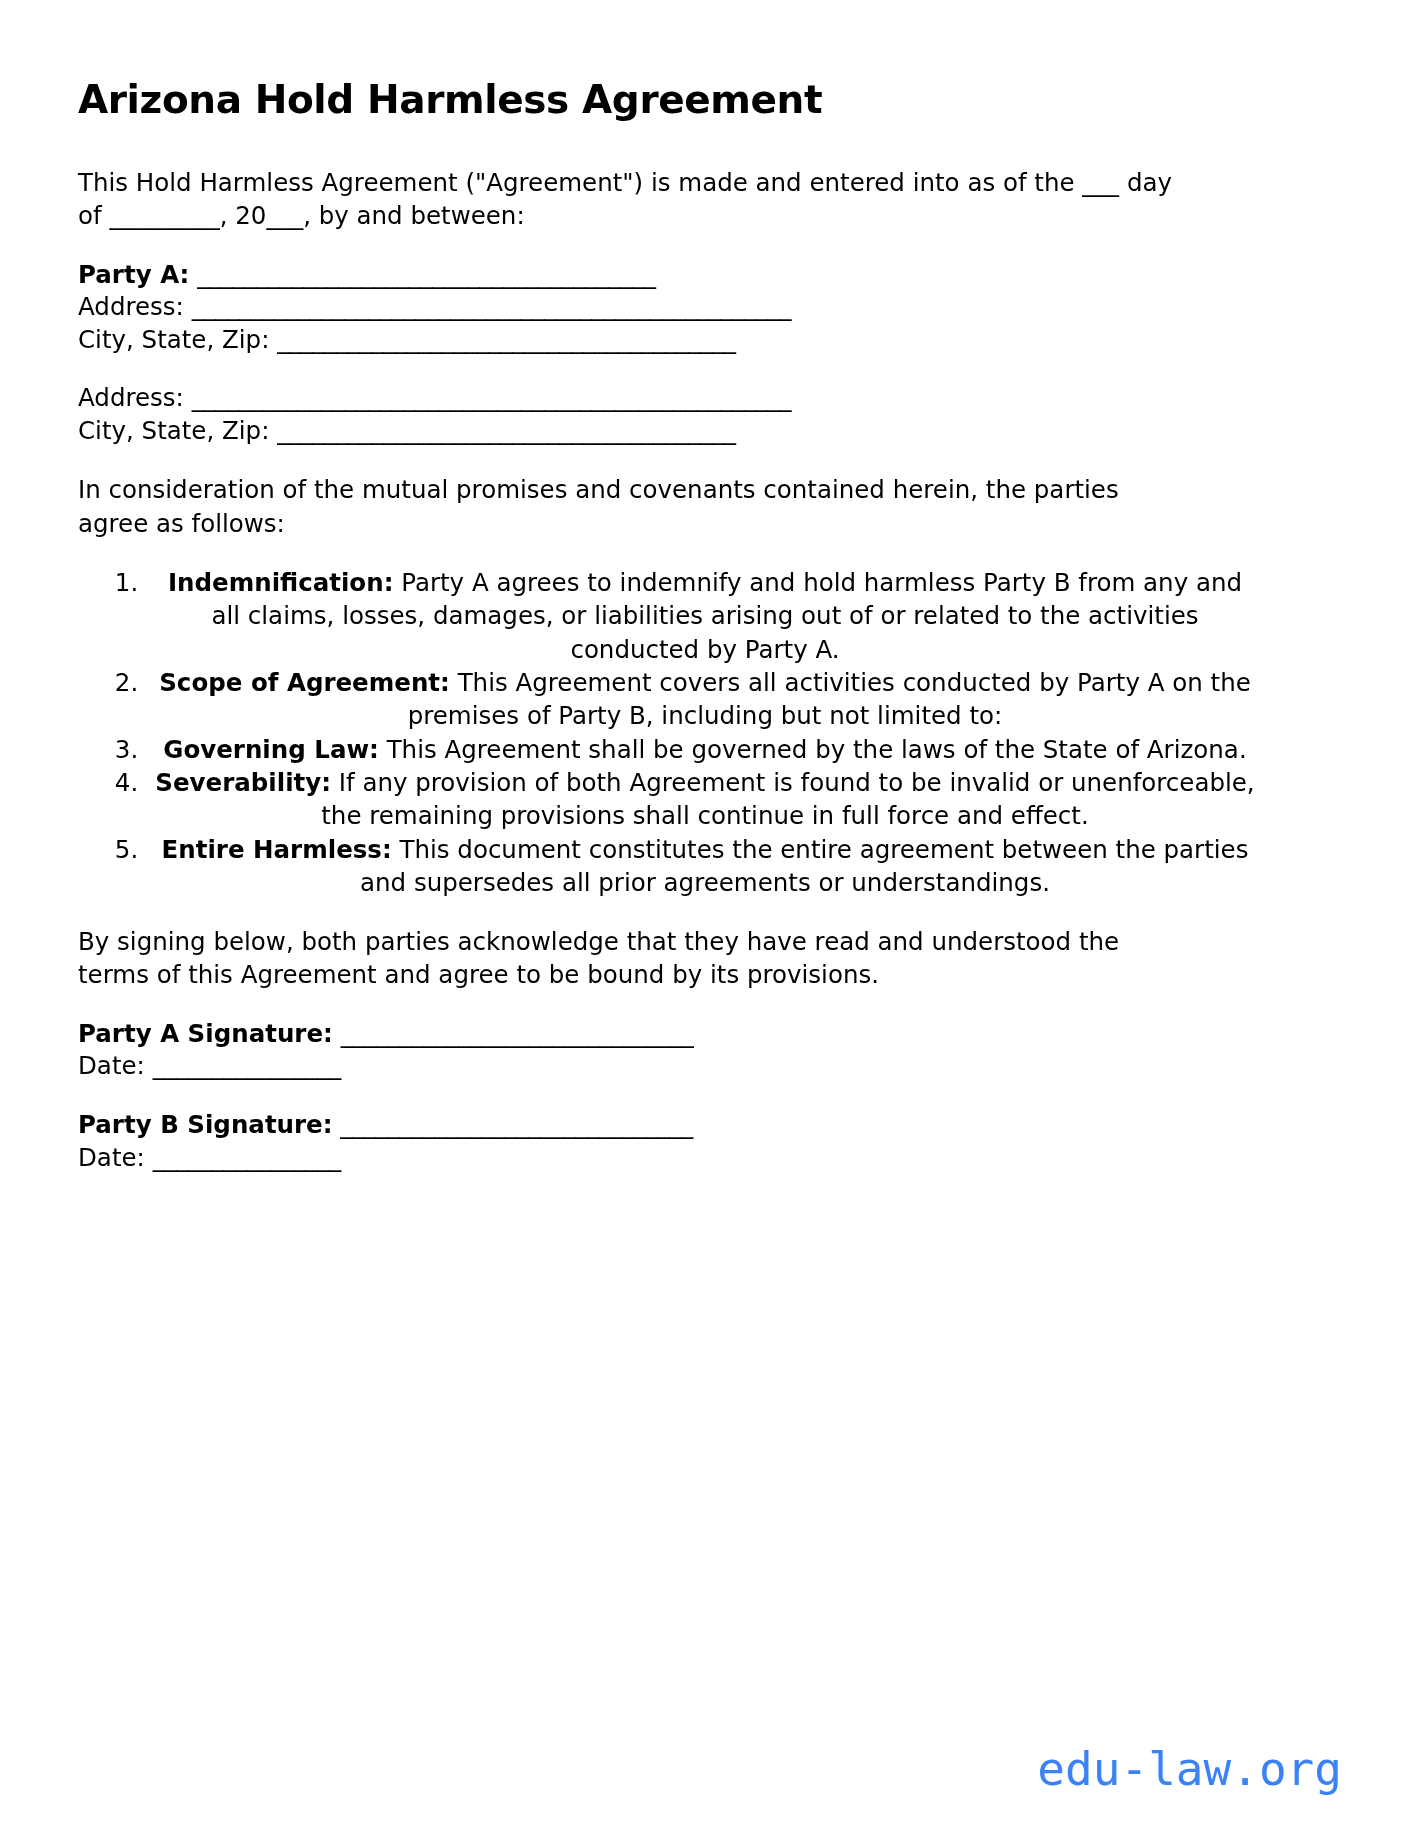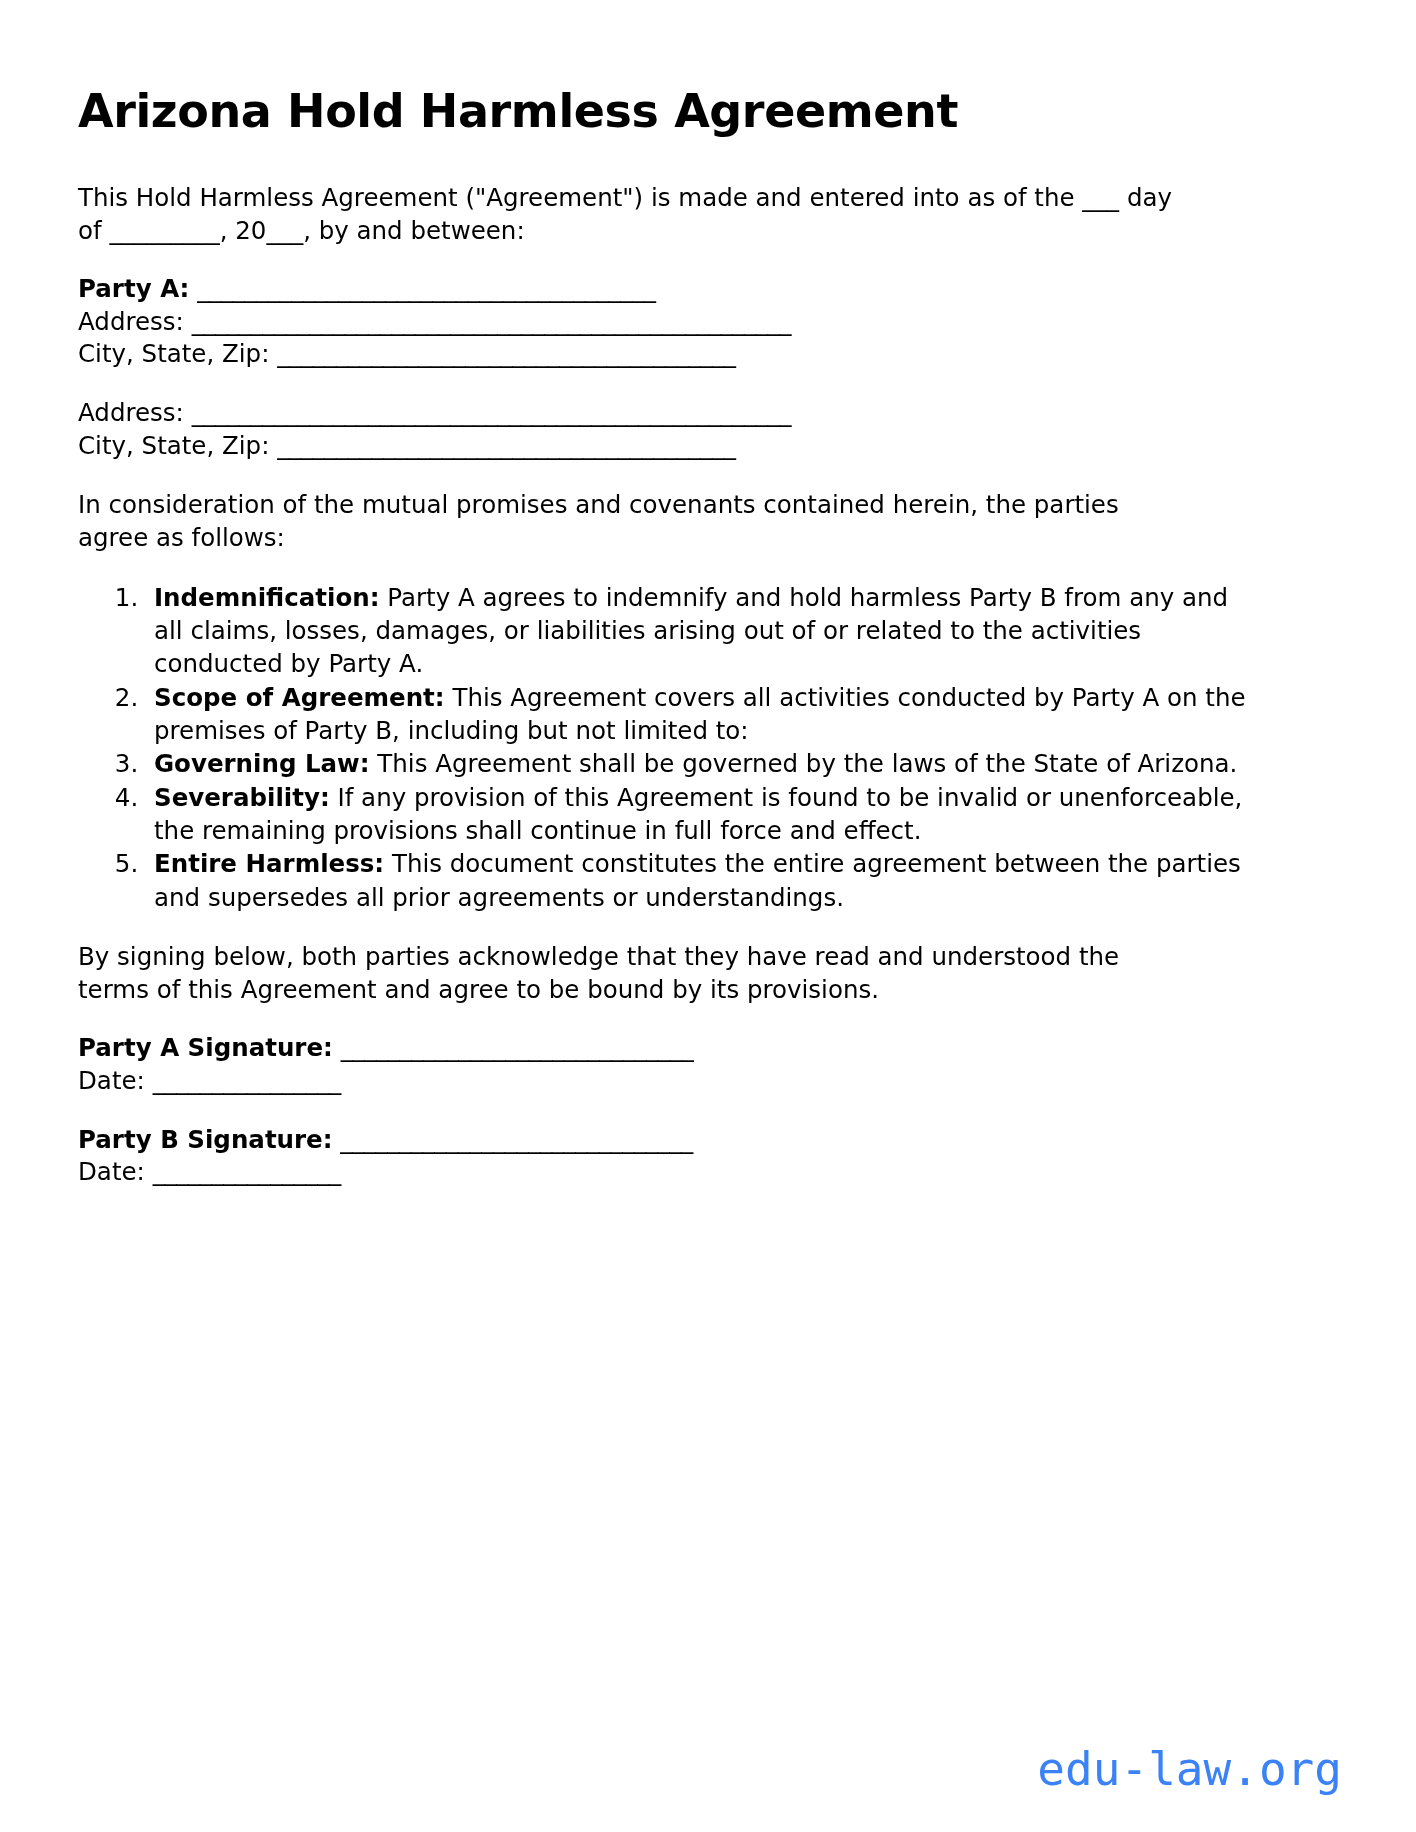--- a/index.html
+++ b/index.html
@@ -18,25 +18,25 @@
   .page {
     position: absolute;
     left: 0;
     top: 0;
     width: 1416px;
     height: 1832px;
     box-sizing: border-box;
     padding: 78px 80px 0 78px;
   }
   .doc-title {
-    font-size: 46px;
+    font-size: 39px;
     font-weight: bold;
     letter-spacing: -0.4px;
     line-height: 1.1;
-    margin: 8px 0 44px 0;
+    margin: 1px 0 44px 0;
     white-space: nowrap;
   }
   p.block {
     font-size: 24.5px;
     line-height: 1.36;
     margin: 0 0 26px 0;
     max-width: 1098px;
   }
   .fieldset {
     font-size: 24.5px;
@@ -55,20 +55,21 @@
   ol.terms {
     font-size: 24.5px;
     line-height: 1.36;
     margin: 0 0 26px 0;
     padding-left: 68px;
     max-width: 1110px;
   }
   ol.terms > li {
     margin: 0 0 0 0;
     padding-left: 8px;
+    text-align: center;
   }
   ul.subterms {
     list-style-type: circle;
     margin: 0;
     padding-left: 56px;
   }
   ul.subterms > li {
     padding-left: 6px;
   }
   .term-head {
@@ -115,21 +116,21 @@
     <li>
       <span class="term-head">Indemnification:</span><span> Party A agrees to indemnify and hold harmless Party B from any and all claims, losses, damages, or liabilities arising out of or related to the activities conducted by Party A.</span>
     </li>
     <li>
       <span class="term-head">Scope of Agreement:</span><span> This Agreement covers all activities conducted by Party A on the premises of Party B, including but not limited to:</span>
     </li>
     <li>
       <span class="term-head">Governing Law:</span><span> This Agreement shall be governed by the laws of the State of Arizona.</span>
     </li>
     <li>
-      <span class="term-head">Severability:</span><span> If any provision of this Agreement is found to be invalid or unenforceable, the remaining provisions shall continue in full force and effect.</span>
+      <span class="term-head">Severability:</span><span> If any provision of both Agreement is found to be invalid or unenforceable, the remaining provisions shall continue in full force and effect.</span>
     </li>
     <li>
       <span class="term-head">Entire Harmless:</span><span> This document constitutes the entire agreement between the parties and supersedes all prior agreements or understandings.</span>
     </li>
   </ol>
 
   <p class="block">By signing below, both parties acknowledge that they have read and understood the terms of this Agreement and agree to be bound by its provisions.</p>
 
   <div class="sig-block">
     <div class="fieldline"><span class="lbl-bold">Party A Signature:</span> <span class="rule">______________________________</span></div>

